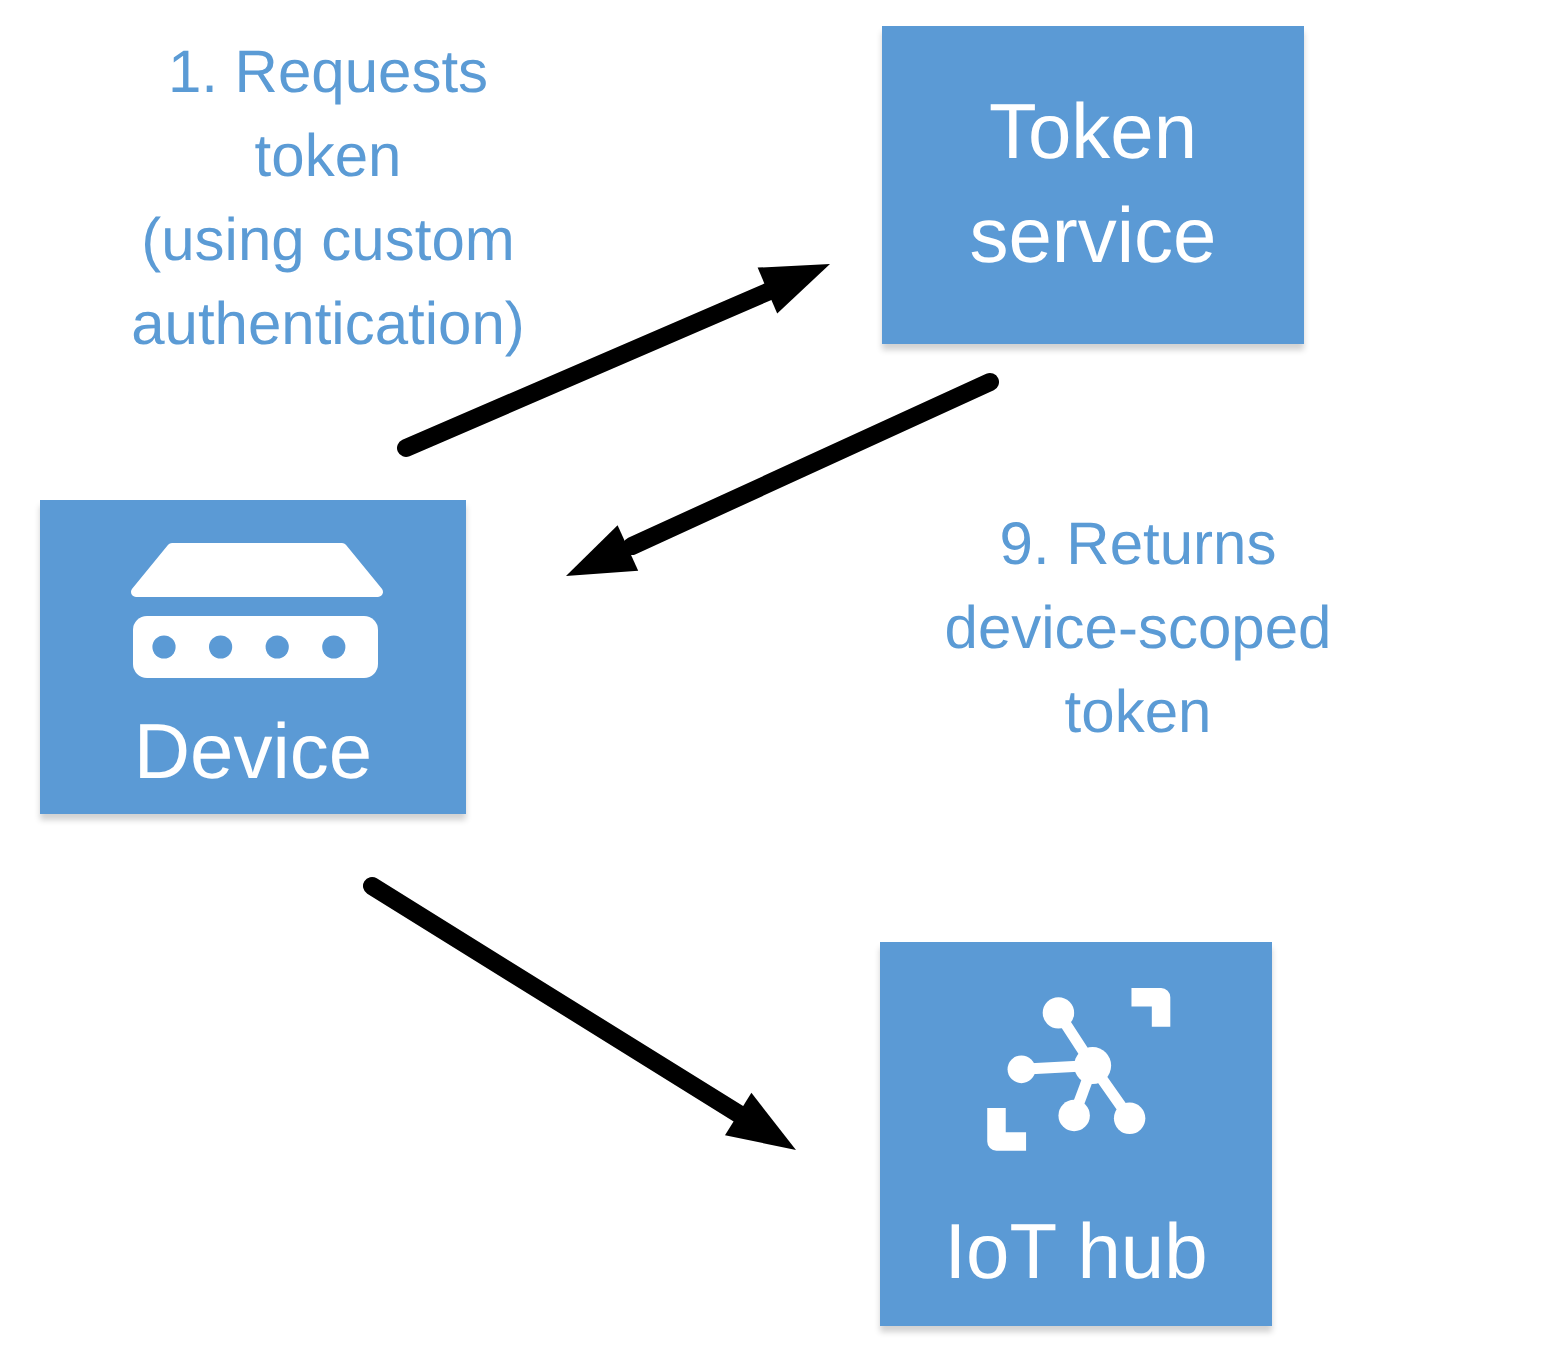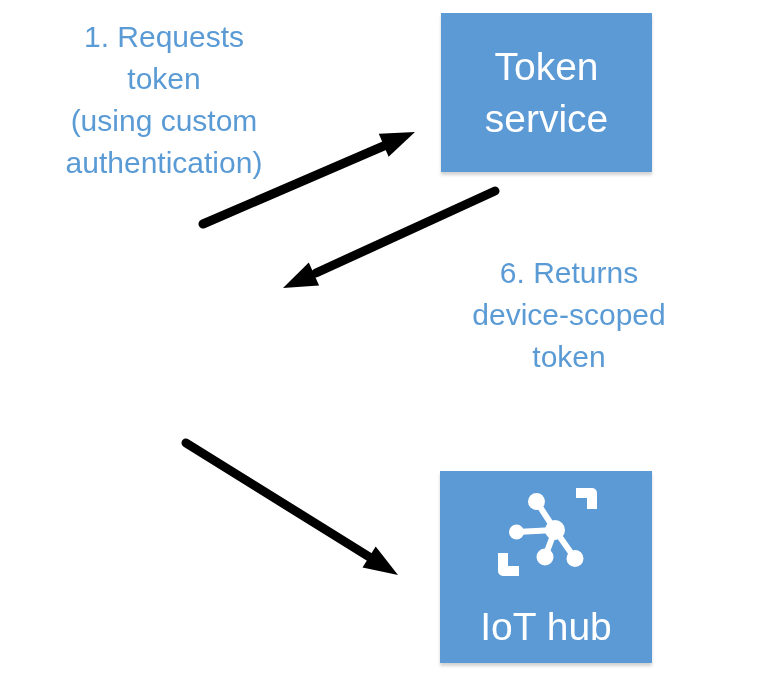--- a/index.html
+++ b/index.html
@@ -53,21 +53,21 @@
     position: absolute;
     transform: translateX(-50%);
     color: var(--label-text, #5b9bd5);
     font-size: 30px;
     line-height: 42px;
     text-align: center;
     white-space: pre-line;
   }
   #token-service-box { left: 441px; top: 13px;  width: 211px; height: 159px; }
   #device-box        { left: 20px;  top: 250px; width: 213px; height: 157px; }
-  #iot-hub-box       { left: 440px; top: 471px; width: 212px; height: 192px; }
+  #iot-hub-box       { left: 440px; top: 471px; width: 196px; height: 192px; }
   #device-box .box-label.bottom { bottom: 4px; }
   #iot-hub-box .box-label.bottom { bottom: 10px; }
   #step1-label { left: 164px; top: 16px;  }
   #step2-label { left: 569px; top: 252px; }
   #step3-label { left: 144px; top: 517px; }
   .arrow-line {
     stroke: var(--arrow, #000000);
     stroke-width: 9;
     stroke-linecap: round;
     fill: none;
@@ -76,21 +76,21 @@
 </style>
 </head>
 <body>
 
 <div class="canvas">
 
   <div id="step1-label" class="step-label">1. Requests
 token
 (using custom
 authentication)</div>
-  <div id="step2-label" class="step-label">6. Returns device-scoped
+  <div id="step2-label" class="step-label">9. Returns device-scoped
 token</div>
 
   <svg class="arrows-layer" viewBox="0 0 780 678">
     <g>
       <path class="arrow-line" d="M 203 224 L 386 145"></path>
       <polygon class="arrow-head" points="415,132 388.6,156.8 378.8,133.8"></polygon>
     </g>
     <g>
       <path class="arrow-line" d="M 495 191 L 316 273"></path>
       <polygon class="arrow-head" points="283,288 308.8,262.6 319.1,285.4"></polygon>
@@ -99,20 +99,31 @@
       <path class="arrow-line" d="M 186 443 L 371 558"></path>
       <polygon class="arrow-head" points="398,575 362.5,567.6 375.7,546.4"></polygon>
     </g>
   </svg>
 
   <div id="token-service-box" class="node-box centered">
     <div class="box-label">Token
 service</div>
   </div>
 
+  <div id="device-box" class="node-box">
+    <svg class="icon-svg" viewBox="0 0 213 157">
+      <path d="M 48 46 L 66 24 L 151 24 L 169 46 Z" fill="#ffffff" stroke="#ffffff" stroke-width="5" stroke-linejoin="round"></path>
+      <rect x="46.5" y="58" width="122.5" height="31" rx="7" fill="#ffffff"></rect>
+      <circle cx="62" cy="73.5" r="5.8" fill="#5b9ad5"></circle>
+      <circle cx="90.3" cy="73.5" r="5.8" fill="#5b9ad5"></circle>
+      <circle cx="118.6" cy="73.5" r="5.8" fill="#5b9ad5"></circle>
+      <circle cx="146.9" cy="73.5" r="5.8" fill="#5b9ad5"></circle>
+    </svg>
+    <div class="box-label bottom">Device</div>
+  </div>
 
   <div id="iot-hub-box" class="node-box">
     <svg class="icon-svg" viewBox="0 0 212 192">
       <g stroke="#ffffff" stroke-width="6" stroke-linecap="round">
         <line x1="115" y1="59" x2="96.5" y2="30.5"></line>
         <line x1="115" y1="59" x2="76.5" y2="61"></line>
         <line x1="115" y1="59" x2="105" y2="86"></line>
         <line x1="115" y1="59" x2="135" y2="87.5"></line>
       </g>
       <g fill="#ffffff">

